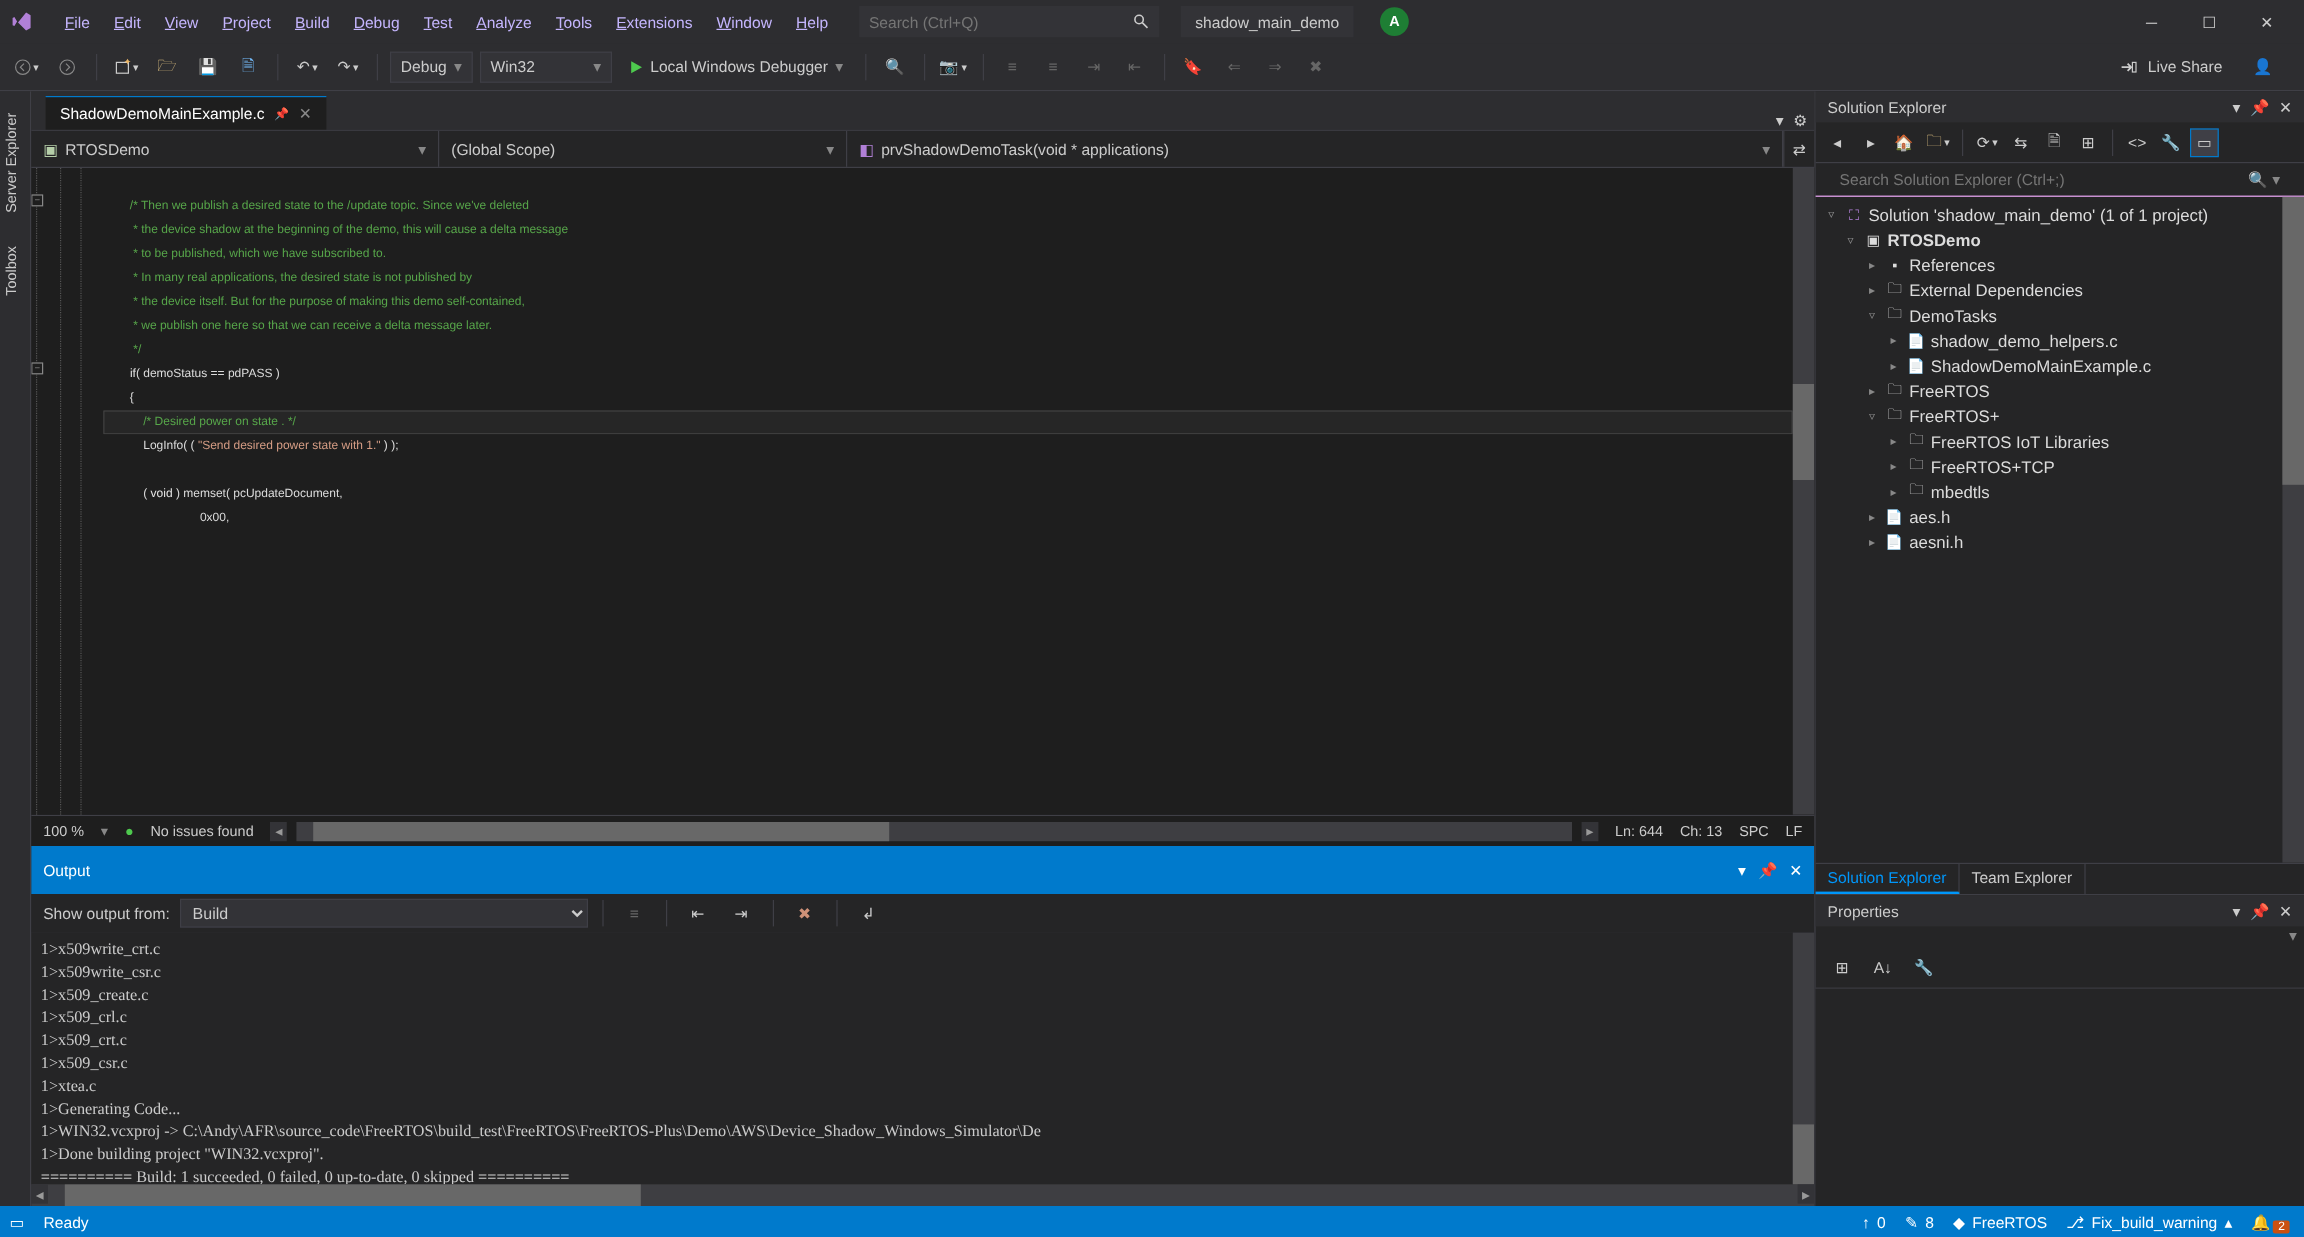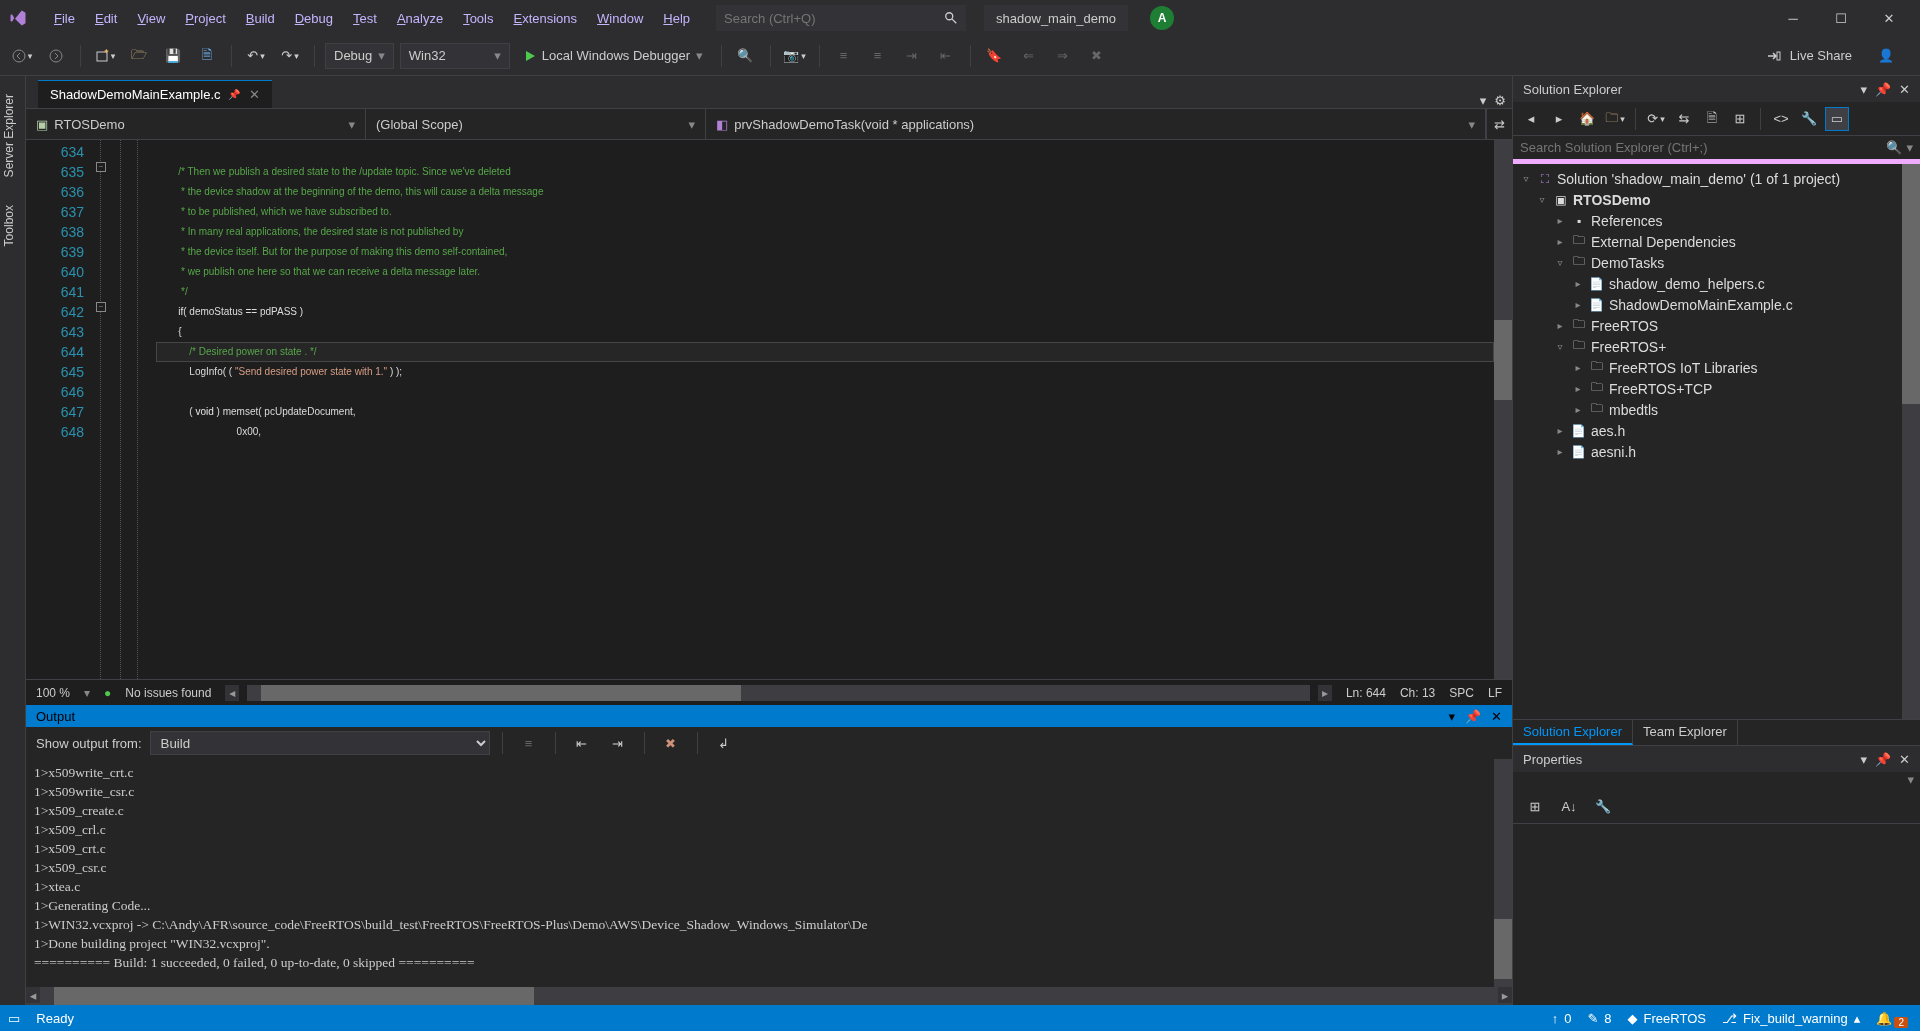--- a/index.html
+++ b/index.html
@@ -50,41 +50,41 @@
 .code-thumb-v { background:#686868; height:80px; margin-top:180px;}
 
 .editor-status { height: 26px; background: #1e1e1e; border-top: 1px solid #3f3f46; display: flex; align-items: center; padding: 0 10px; gap: 14px; color:#ccc; font-size:12px;}
 .editor-status .check { color: #4ec94e; }
 .hscroll { flex:1; height:16px; background:#3e3e42; margin:0 8px; position:relative;}
 .hscroll-thumb { position:absolute; left:14px; width:480px; height:100%; background:#686868;}
 .hscroll-arrow { width:14px; height:16px; background:#333337; display:flex;align-items:center;justify-content:center;color:#999;}
 
 
 .output-panel { height: 300px; display: flex; flex-direction: column; }
-.output-header { height: 22px; background: #007acc; color: #000000; display: flex; align-items: center; padding: 0 10px; font-size:13px;}
+.output-header { height: 40px; background: #007acc; color: #ffffff; display: flex; align-items: center; padding: 0 10px; font-size:13px;}
 .output-header .spacer { flex:1; }
 .output-header .icn { margin-left:10px; }
 .output-toolbar { height: 32px; background: #252526; display: flex; align-items: center; padding: 0 10px; gap: 8px; }
 .output-toolbar select { background: #333337; border: 1px solid #3f3f46; color: #ccc; height: 24px; min-width:340px; padding:0 6px;}
 .output-text { flex: 1; background: #252526; font-family: Liberation Serif, serif; font-size: 13.5px; line-height: 19px; padding: 4px 8px; color: #ccc; white-space: pre; overflow: hidden; }
 .output-hscroll { height:18px; background:#3e3e42; display:flex;}
 .output-hscroll .track { flex:1; position:relative;}
 .output-hscroll .thumb { position:absolute; left:14px; width:480px; height:100%; background:#686868;}
 .output-vscroll { width:18px; background:#3e3e42;}
 .output-body { display:flex; flex:1; overflow:hidden;}
 
 
 .right { width: 408px; background: #252526; display: flex; flex-direction: column; border-left:1px solid #3f3f46;}
 .panel-header { height: 26px; background: #2d2d30; color: #ccc; display: flex; align-items: center; padding: 0 10px; font-size:13px;}
 .panel-header .spacer { flex:1;}
 .panel-header .icn { margin-left:8px; color:#ccc;}
 .se-toolbar { height: 34px; display: flex; align-items: center; padding: 0 6px; gap: 4px; border-bottom:1px solid #3f3f46;}
 .se-toolbar .tool-btn { width:24px; height:24px;}
 .se-toolbar .active { border:1px solid #007acc; background:#3f3f46;}
-.se-search { height: 28px; display: flex; align-items: center; padding: 0 7px; border-bottom:5px solid #f0abfc;}
+.se-search { height: 28px; display: flex; align-items: center; padding: 0 20px; border-bottom:1px solid #f0abfc;}
 .se-search input { flex:1; background: transparent; border: none; color: #999; outline:none; font-size:13px;}
 .tree { flex: 1; overflow: auto; padding: 4px 0; font-size:14px; position:relative;}
 .tree-scroll { position:absolute; right:0; top:0; width:18px; height:100%; background:#3e3e42;}
 .tree-scroll-thumb { background:#686868; height:240px;}
 .tree-row { display: flex; align-items: center; height: 21px; padding-left: 6px; gap: 4px; color:#dcdcdc; white-space:nowrap;}
 .tree-row .exp { width: 14px; text-align:center; color:#888; font-size:10px;}
 .tree-row .icon { width: 16px; text-align:center; font-size:12px;}
 .indent0 { padding-left: 6px; }
 .indent1 { padding-left: 22px; }
 .indent2 { padding-left: 40px; }
@@ -244,37 +244,20 @@
       </div>
       <div class="nav-drop">
         <span style="color:#b180d7">◧</span>
         <span>prvShadowDemoTask(void * applications)</span>
           <span class="arrow">▾</span>
       </div>
       <div style="width:26px;display:flex;align-items:center;justify-content:center;border-left:1px solid #3f3f46">⇄</div>
     </div>
 
     <div class="editor">
-      <div class="gutter" id="gutter">
-          <div>634</div>
-          <div>635</div>
-          <div>636</div>
-          <div>637</div>
-          <div>638</div>
-          <div>639</div>
-          <div>640</div>
-          <div>641</div>
-          <div>642</div>
-          <div>643</div>
-          <div>644</div>
-          <div>645</div>
-          <div>646</div>
-          <div>647</div>
-          <div>648</div>
-        </div>
       <div style="width:20px;position:relative">
         <div style="border-left:1px dotted #555;height:100%;margin-left:4px"></div>
         <div style="position:absolute;top:22px;left:0;width:10px;height:10px;border:1px solid #888;font-size:8px;line-height:8px;text-align:center;color:#888;background:#1e1e1e">−</div>
         <div style="position:absolute;top:162px;left:0;width:10px;height:10px;border:1px solid #888;font-size:8px;line-height:8px;text-align:center;color:#888;background:#1e1e1e">−</div>
       </div>
       <div style="width:40px">
         <div style="border-left:1px dotted #555;height:100%;margin-left:4px;display:inline-block"></div>
         <div style="border-left:1px dotted #555;height:100%;margin-left:12px;display:inline-block"></div>
       </div>
       <div class="code" id="code"><div>&nbsp;</div><div><span class="comment">        /* Then we publish a desired state to the /update topic. Since we've deleted</span></div><div><span class="comment">         * the device shadow at the beginning of the demo, this will cause a delta message</span></div><div><span class="comment">         * to be published, which we have subscribed to.</span></div><div><span class="comment">         * In many real applications, the desired state is not published by</span></div><div><span class="comment">         * the device itself. But for the purpose of making this demo self-contained,</span></div><div><span class="comment">         * we publish one here so that we can receive a delta message later.</span></div><div><span class="comment">         */</span></div><div>        <span class="keyword">if</span>( demoStatus == pdPASS )</div><div>        {</div><div class="current-line"><span class="comment">            /* Desired power on state . */</span></div><div>            LogInfo( ( <span class="string">"Send desired power state with 1."</span> ) );</div><div>&nbsp;</div><div>            ( <span class="keyword">void</span> ) memset( pcUpdateDocument,</div><div>                             0x00,</div></div>

